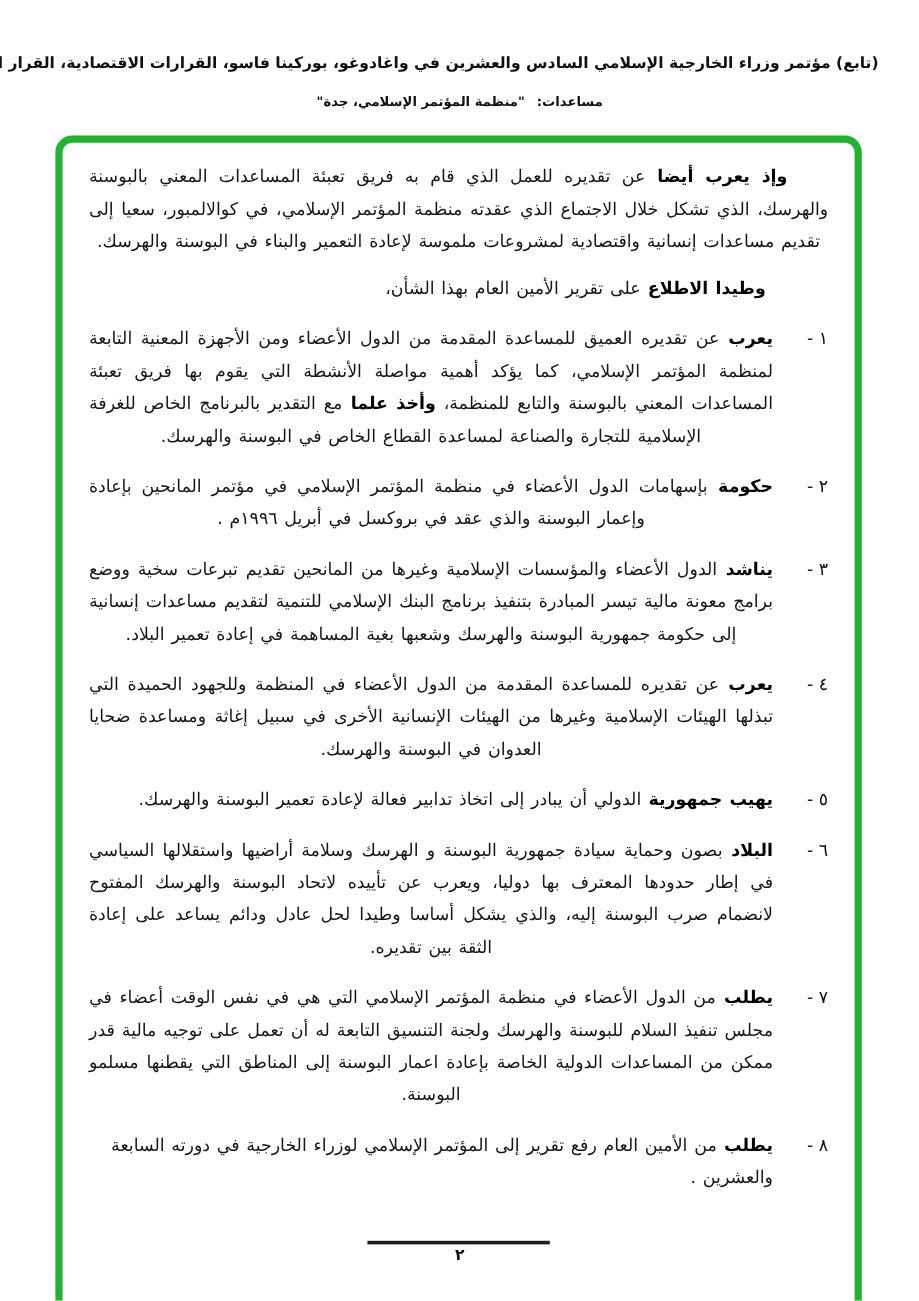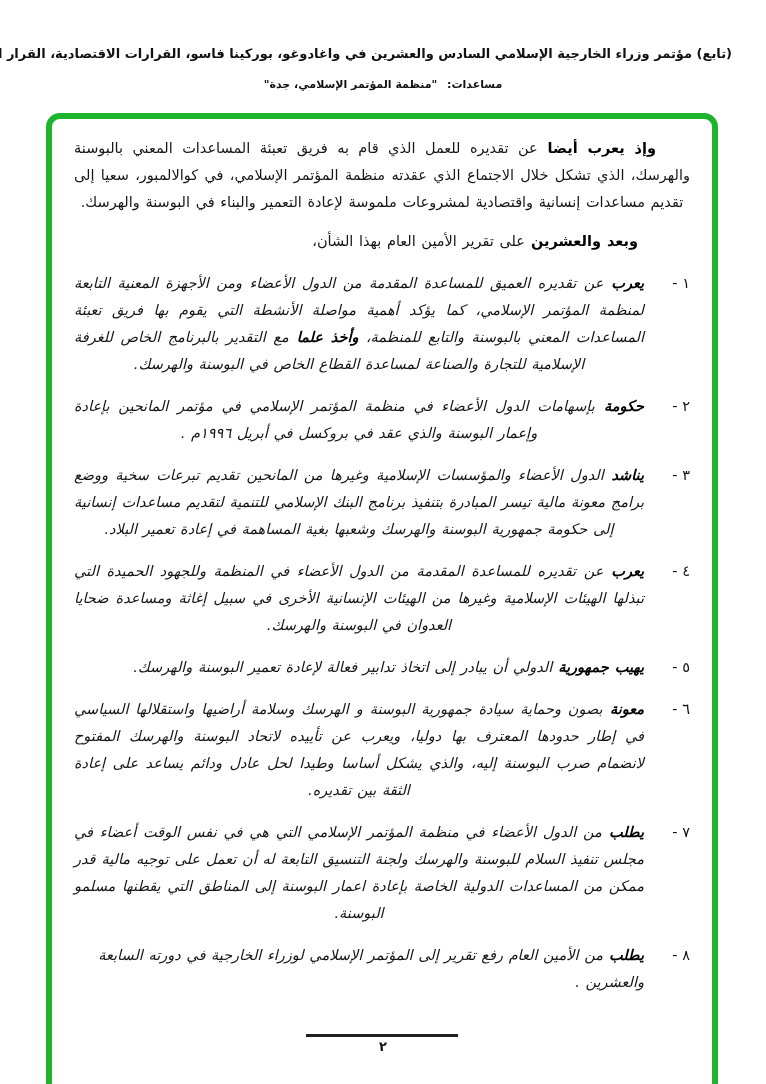--- a/index.html
+++ b/index.html
@@ -48,21 +48,21 @@
   .items{margin-top:8px;}
   .item{display:flex;margin-top:15px;}
   .item-num{
     flex:none;width:46px;
     box-sizing:border-box;
     padding-left:12px;
     text-align:right;
     font-size:14.5px;line-height:27px;
     color:#111;
   }
-  .item-body{flex:1;min-width:0;font-style:italic;}
+  .item-body{flex:1;min-width:0;}
   .divider{
     width:152px;height:3px;background:#1f1f1f;
     margin:38px auto 0 auto;
   }
   .page-number{
     position:absolute;bottom:30px;left:0;right:0;
     text-align:center;
     font-size:13px;font-weight:bold;color:#111;
   }
 </style>
@@ -74,21 +74,21 @@
   <div class="header-line1">(تابع) مؤتمر وزراء الخارجية الإسلامي السادس والعشرين في واغادوغو، بوركينا فاسو، القرارات الاقتصادية، القرار الرقم ٢٦/١٢-أق</div>
 
   <div class="source-line">
     <span>مساعدات:</span>
     <span class="src-val">"منظمة المؤتمر الإسلامي، جدة"</span>
   </div>
 
   <div class="frame">
     <div id="preamble">
         <div class="para multi first-indent preamble-p1"><b>وإذ يعرب أيضا </b><span>عن تقديره للعمل الذي قام به فريق تعبئة المساعدات المعني بالبوسنة والهرسك، الذي تشكل خلال الاجتماع الذي عقدته منظمة المؤتمر الإسلامي، في كوالالمبور، سعيا إلى تقديم مساعدات إنسانية واقتصادية لمشروعات ملموسة لإعادة التعمير والبناء في البوسنة والهرسك.</span></div>
-        <div class="para single inset-right"><b>وبعد والعشرين </b><span>على تقرير الأمين العام بهذا الشأن،</span></div>
+        <div class="para single inset-right"><b>وطيدا الاطلاع </b><span>على تقرير الأمين العام بهذا الشأن،</span></div>
       </div>
     <div class="items" id="items">
         <div class="item">
           <div class="item-num">١ -</div>
           <div class="item-body para multi"><b>يعرب </b><span>عن تقديره العميق للمساعدة المقدمة من الدول الأعضاء ومن الأجهزة المعنية التابعة لمنظمة المؤتمر الإسلامي، كما يؤكد أهمية مواصلة الأنشطة التي يقوم بها فريق تعبئة المساعدات المعني بالبوسنة والتابع للمنظمة، </span><b>وأخذ علما </b><span>مع التقدير بالبرنامج الخاص للغرفة الإسلامية للتجارة والصناعة لمساعدة القطاع الخاص في البوسنة والهرسك.</span></div>
         </div>
         <div class="item">
           <div class="item-num">٢ -</div>
           <div class="item-body para multi"><b>حكومة </b><span>بإسهامات الدول الأعضاء في منظمة المؤتمر الإسلامي في مؤتمر المانحين بإعادة وإعمار البوسنة والذي عقد في بروكسل في أبريل ١٩٩٦م .</span></div>
         </div>
@@ -99,21 +99,21 @@
         <div class="item">
           <div class="item-num">٤ -</div>
           <div class="item-body para multi"><b>يعرب </b><span>عن تقديره للمساعدة المقدمة من الدول الأعضاء في المنظمة وللجهود الحميدة التي تبذلها الهيئات الإسلامية وغيرها من الهيئات الإنسانية الأخرى في سبيل إغاثة ومساعدة ضحايا العدوان في البوسنة والهرسك.</span></div>
         </div>
         <div class="item">
           <div class="item-num">٥ -</div>
           <div class="item-body para single"><b>يهيب جمهورية </b><span>الدولي أن يبادر إلى اتخاذ تدابير فعالة لإعادة تعمير البوسنة والهرسك.</span></div>
         </div>
         <div class="item">
           <div class="item-num">٦ -</div>
-          <div class="item-body para multi"><b>معونة </b><span>بصون وحماية سيادة جمهورية البوسنة و الهرسك وسلامة أراضيها واستقلالها السياسي في إطار حدودها المعترف بها دوليا، ويعرب عن تأييده لاتحاد البوسنة والهرسك المفتوح لانضمام صرب البوسنة إليه، والذي يشكل أساسا وطيدا لحل عادل ودائم يساعد على إعادة الثقة بين تقديره.</span></div>
+          <div class="item-body para multi"><b>البلاد </b><span>بصون وحماية سيادة جمهورية البوسنة و الهرسك وسلامة أراضيها واستقلالها السياسي في إطار حدودها المعترف بها دوليا، ويعرب عن تأييده لاتحاد البوسنة والهرسك المفتوح لانضمام صرب البوسنة إليه، والذي يشكل أساسا وطيدا لحل عادل ودائم يساعد على إعادة الثقة بين تقديره.</span></div>
         </div>
         <div class="item">
           <div class="item-num">٧ -</div>
           <div class="item-body para multi"><b>يطلب </b><span>من الدول الأعضاء في منظمة المؤتمر الإسلامي التي هي في نفس الوقت أعضاء في مجلس تنفيذ السلام للبوسنة والهرسك ولجنة التنسيق التابعة له أن تعمل على توجيه مالية قدر ممكن من المساعدات الدولية الخاصة بإعادة اعمار البوسنة إلى المناطق التي يقطنها مسلمو البوسنة.</span></div>
         </div>
         <div class="item">
           <div class="item-num">٨ -</div>
           <div class="item-body para single"><b>يطلب </b><span>من الأمين العام رفع تقرير إلى المؤتمر الإسلامي لوزراء الخارجية في دورته السابعة والعشرين .</span></div>
         </div>
       </div>

